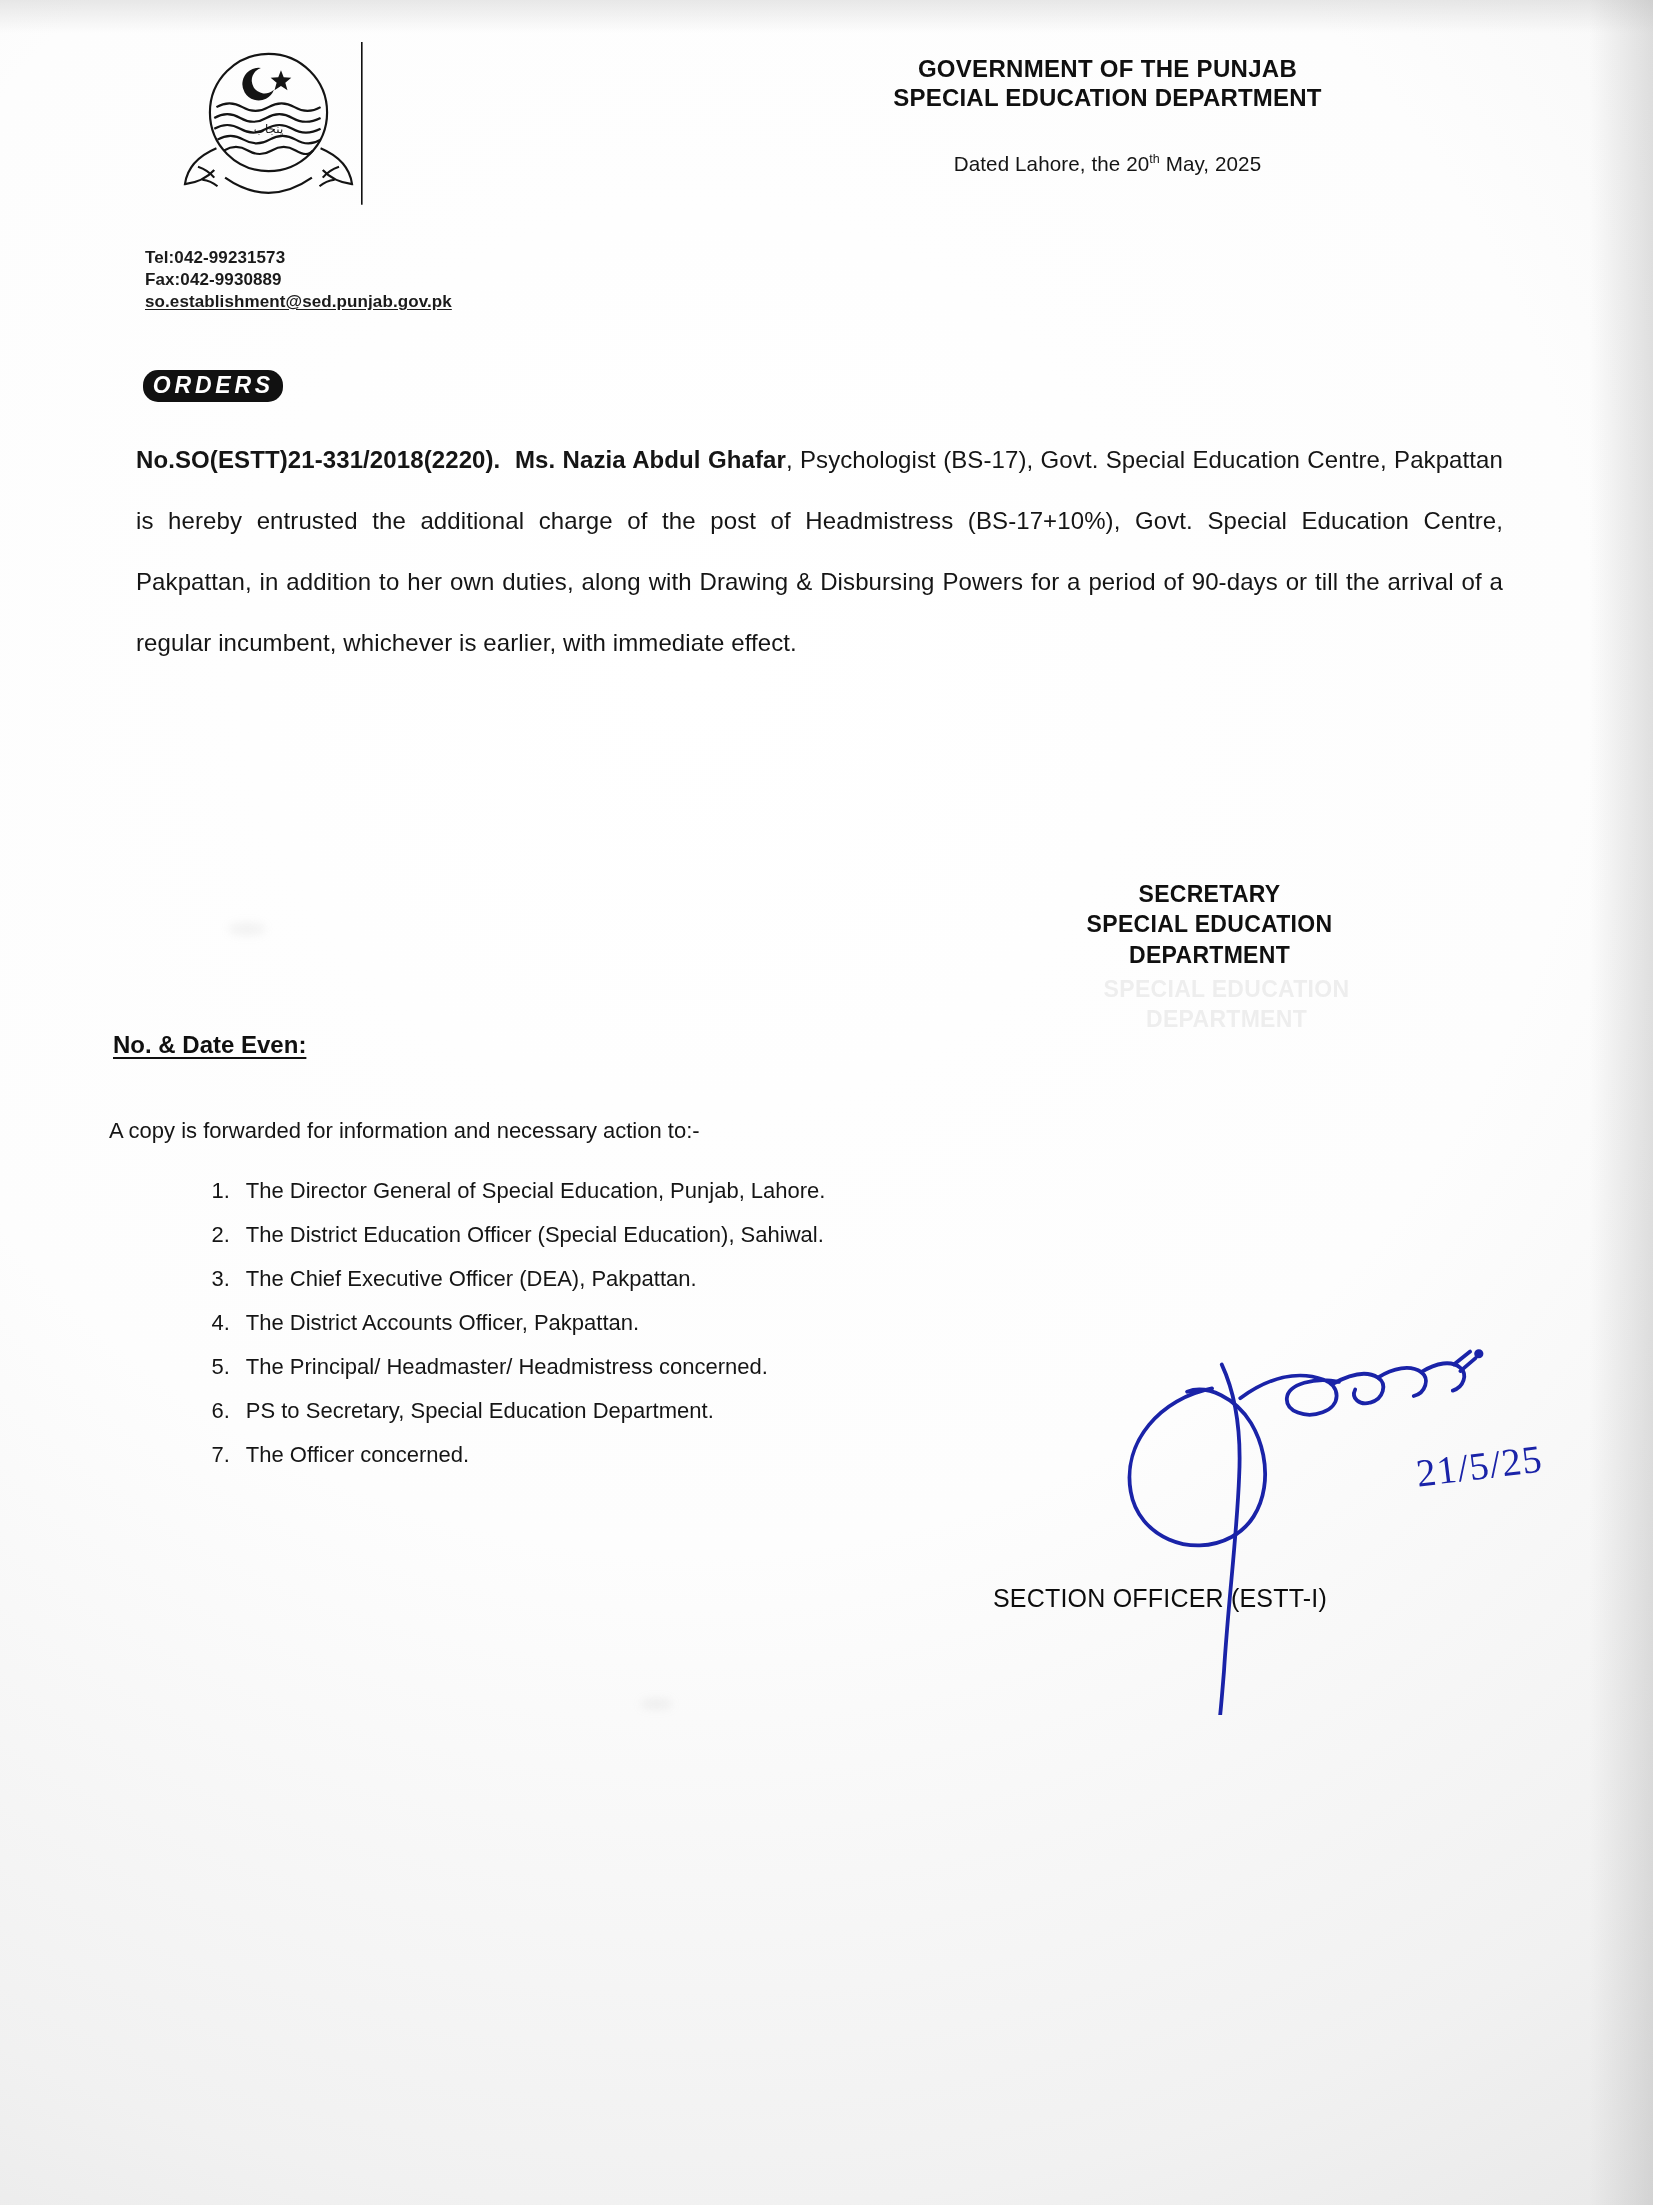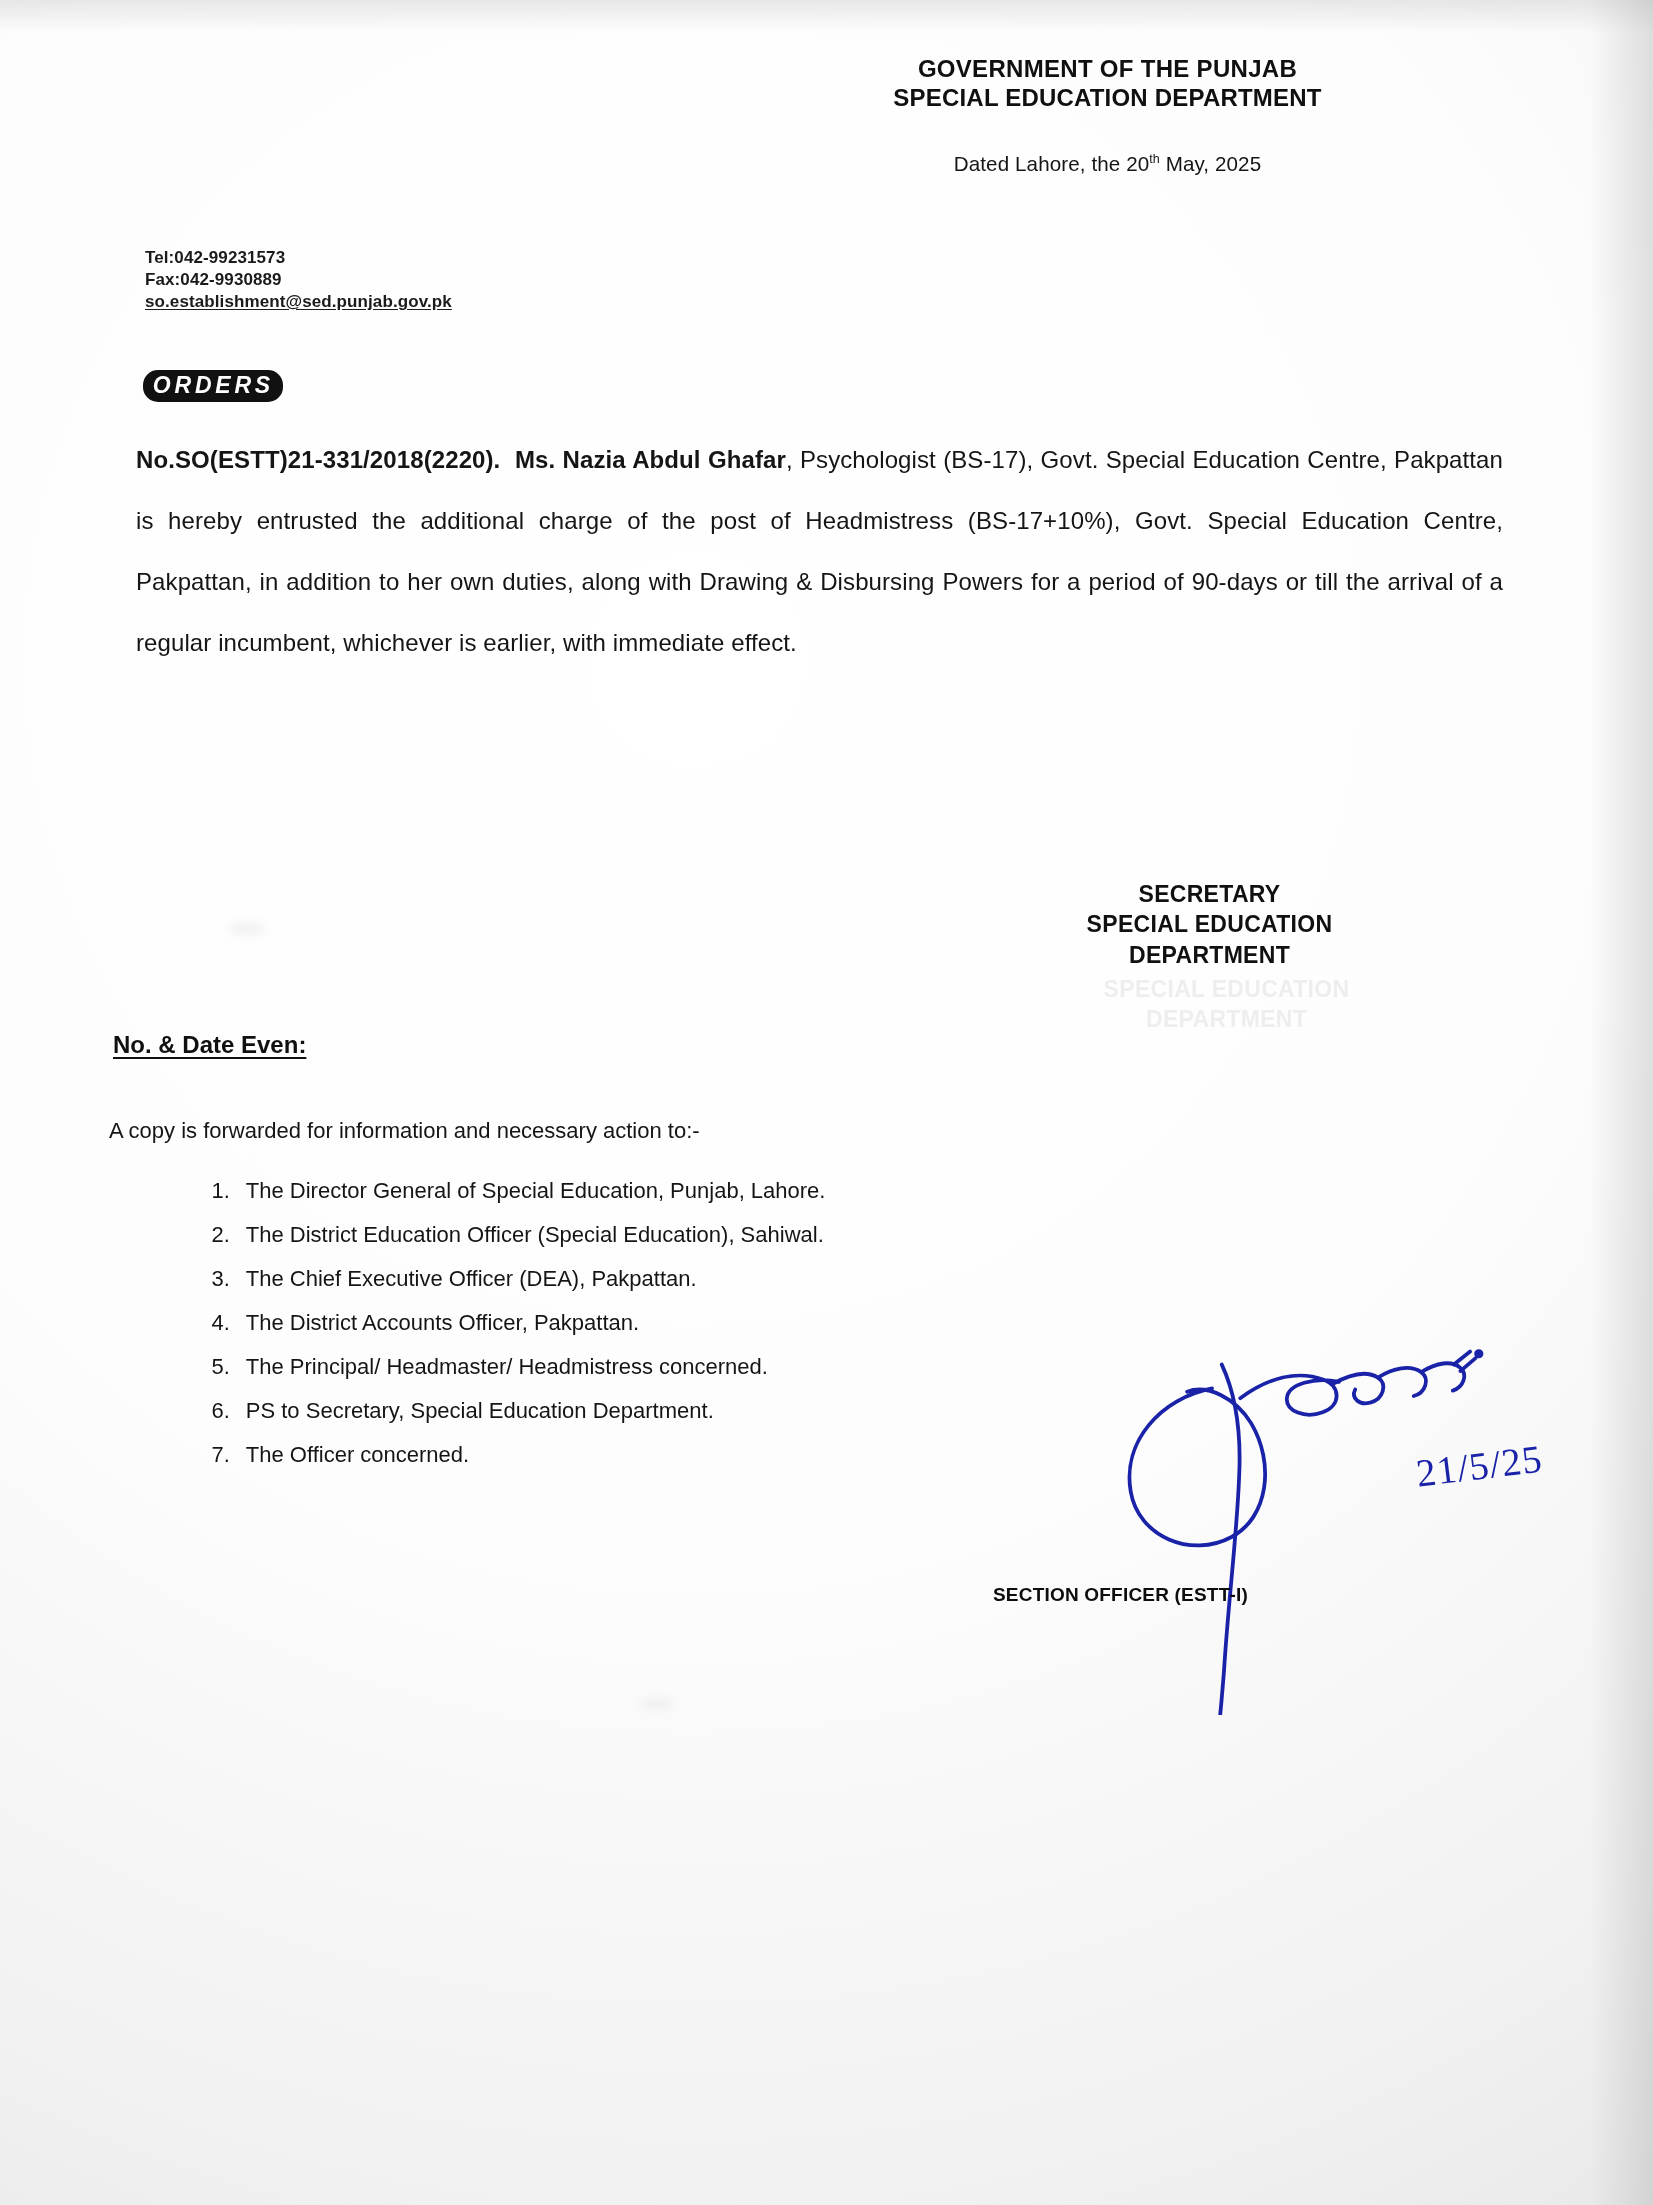--- a/index.html
+++ b/index.html
@@ -190,22 +190,22 @@
     line-height: 44px;
     color: #151515;
   }
   .fwd-list li { padding-left: 9.8px; }
 
   
   .section-officer {
     position: absolute;
     left: 993px;
     top: 1584px;
-    font-size: 19px;
-    font-weight: 700;
+    font-size: 25px;
+    font-weight: 400;
     letter-spacing: 0.2px;
     color: #0d0d0d;
   }
 
   
   .signature {
     position: absolute;
     left: 1096px;
     top: 1346px;
     width: 488px;
@@ -233,20 +233,46 @@
   }
 </style>
 </head>
 <body>
 
 <div class="page">
 
   <div class="smudge" style="left:228px;top:922px;width:38px;height:14px;"></div>
   <div class="smudge" style="left:640px;top:1698px;width:33px;height:12px;"></div>
 
+  <div class="crest">
+    <svg width="217" height="179" viewBox="0 0 400 330" xmlns="http://www.w3.org/2000/svg">
+      <g fill="none" stroke="#141414" stroke-width="4">
+        <circle cx="200" cy="130" r="108"></circle>
+
+        <path d="M186 48 a30 30 0 1 0 24 40 a24 24 0 1 1 -24 -40 z" fill="#141414" stroke="none"></path>
+        <path d="M223 52 l5 13 14 1 -11 9 4 14 -12 -8 -12 8 4 -14 -11 -9 14 -1 z" fill="#141414" stroke="none"></path>
+
+        <path d="M104 120 q24 -14 48 0 t48 0 t48 0 t48 0"></path>
+        <path d="M100 140 q24 -14 48 0 t48 0 t48 0 t52 0"></path>
+        <path d="M100 160 q24 -14 48 0 t48 0 t48 0 t52 0"></path>
+        <path d="M106 180 q24 -14 48 0 t48 0 t48 0 t46 0"></path>
+        <path d="M118 200 q22 -13 44 0 t44 0 t44 0 t32 0"></path>
+      </g>
+
+      <g fill="none" stroke="#141414" stroke-width="4">
+        <path d="M104 196 q-52 22 -58 66 q34 -4 54 -26"></path>
+        <path d="M296 196 q52 22 58 66 q-34 -4 -54 -26"></path>
+        <path d="M70 230 q18 6 30 20 M78 254 q16 2 28 12 M330 230 q-18 6 -30 20 M322 254 q-16 2 -28 12"></path>
+        <path d="M120 250 q40 28 80 28 q40 0 80 -28"></path>
+      </g>
+      <text x="200" y="168" font-family="'Liberation Serif', serif" font-size="22" text-anchor="middle" fill="#141414">پنجاب</text>
+
+      <line x1="372" y1="0" x2="372" y2="300" stroke="#111111" stroke-width="3"></line>
+    </svg>
+  </div>
 
   <div class="contact">
     <div>Tel:042-99231573</div>
     <div>Fax:042-9930889</div>
     <div class="mail">so.establishment@sed.punjab.gov.pk</div>
   </div>
 
   <div class="heading">
     <div class="l1">GOVERNMENT OF THE PUNJAB</div>
     <div class="l2">SPECIAL EDUCATION DEPARTMENT</div>

